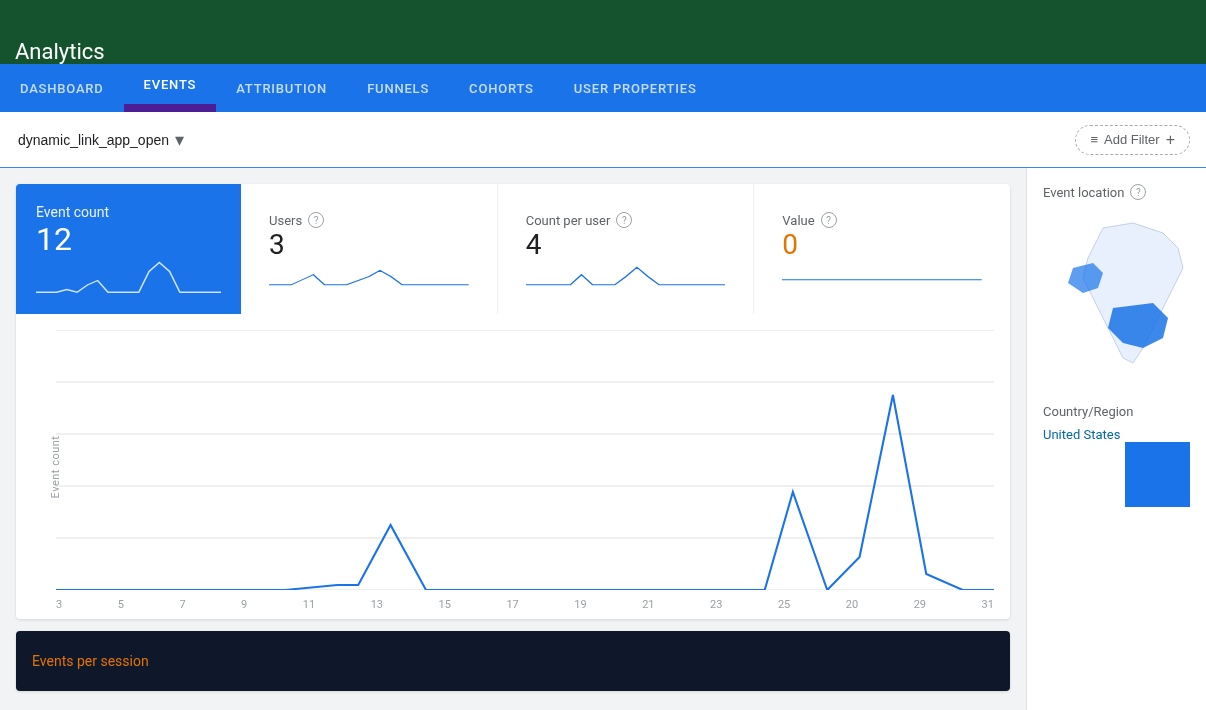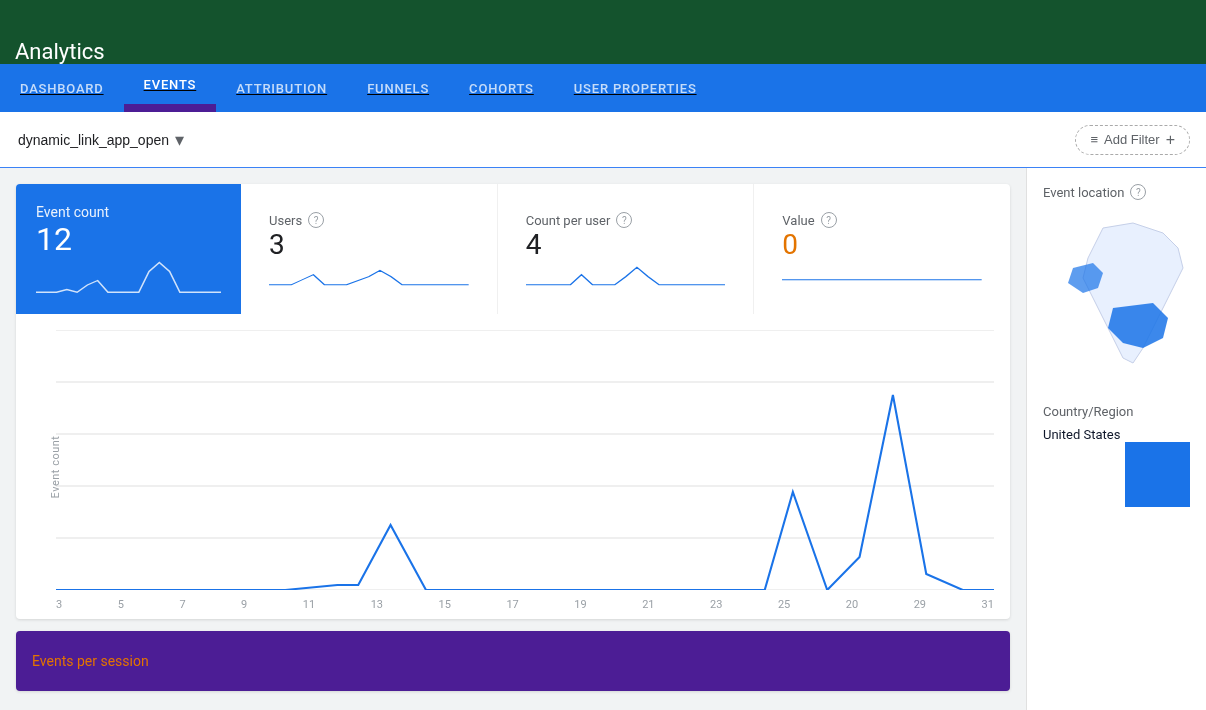--- a/index.html
+++ b/index.html
@@ -20,21 +20,20 @@
     }
 
     
     .nav-bar {
       background: #1a73e8;
       display: flex;
       align-items: center;
       padding: 0 0;
       height: 48px;
       border-bottom: none;
-      text-decoration: underline;
     }
     .nav-item {
       color: rgba(255,255,255,0.75);
       font-size: 13px;
       font-weight: 500;
       letter-spacing: 0.8px;
       padding: 14px 20px;
       cursor: pointer;
       text-transform: uppercase;
       height: 100%;
@@ -209,21 +208,21 @@
     }
     .x-axis-title {
       text-align: center;
       font-size: 12px;
       color: #9aa0a6;
       margin-top: 2px;
     }
 
     
     .bottom-card {
-      background: #4c1d95;
+      background: #0f172a;
       border-radius: 4px;
       box-shadow: 0 1px 3px rgba(0,0,0,0.12);
       padding: 16px;
       height: 60px;
       display: flex;
       align-items: center;
     }
     .bottom-card-title {
       font-size: 14px;
       color: #e37400;
@@ -256,21 +255,21 @@
       color: #5f6368;
       margin-top: 16px;
       margin-bottom: 8px;
     }
     .country-row {
       display: flex;
       align-items: center;
       justify-content: space-between;
       font-size: 13px;
     }
-    .country-name { color: #0f172a; }
+    .country-name { color: #0369a1; }
   </style>
 </head>
 <body>
 
 <div class="app-header">
   <span class="app-title">Analytics</span>
 </div>
 
 <div class="nav-bar">
   <div class="nav-item">

